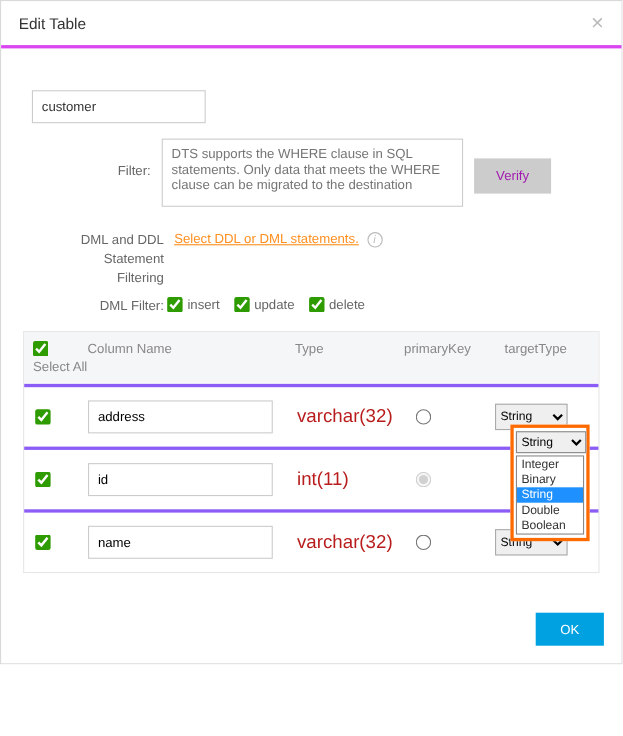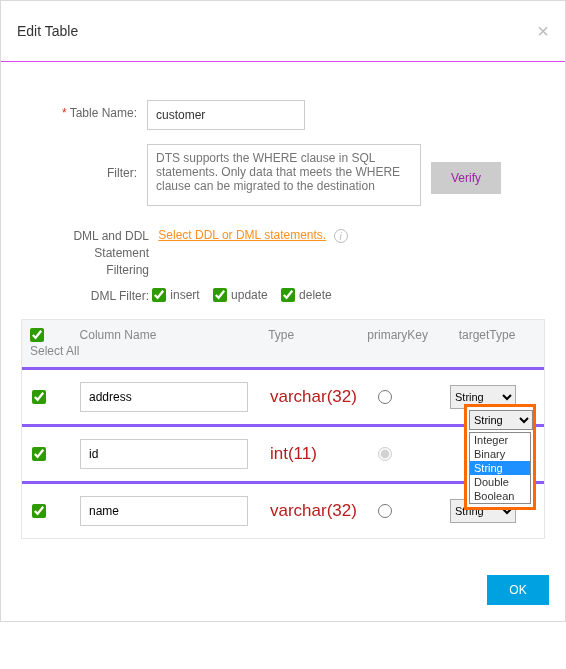--- a/index.html
+++ b/index.html
@@ -1,18 +1,18 @@
 <!DOCTYPE html>
 <html><head>
 <meta charset="utf-8">
 <style>
 *{box-sizing:border-box;margin:0;padding:0;font-family:"Helvetica Neue",Arial,sans-serif}
 body{background:#fff;color:#333;font-size:12px}
 .dialog{width:566px;border:1px solid #d9d9d9;background:#fff}
-.dlg-head{display:flex;justify-content:space-between;align-items:center;padding:20px 16px;border-bottom:1px solid #d946ef}
+.dlg-head{display:flex;justify-content:space-between;align-items:center;padding:10px 16px;border-bottom:3px solid #d946ef}
 .dlg-title{font-size:14px;color:#333}
 .close-x{font-size:20px;color:#bbb;cursor:pointer;line-height:1}
 .dlg-body{padding:20px}
 .info-box{background:#f7f7f7;border:1px solid #e6e6e6;padding:12px 14px;line-height:1.6;color:#666;font-size:12px}
 .info-box b{color:#333}
 .form-area{padding:18px 8px 0}
 .form-row{display:flex;align-items:flex-start;margin-bottom:14px}
 .form-label{width:118px;text-align:right;padding-right:10px;color:#666;padding-top:6px;font-size:12px}
 .req{color:#d93026;margin-right:3px}
 .txt-input{width:158px;height:30px;border:1px solid #ccc;padding:0 8px;font-size:12px;color:#333}
@@ -58,21 +58,20 @@
   <div class="dlg-head">
     <div class="dlg-title">Edit Table</div>
     <div class="close-x">×</div>
   </div>
 
   <div class="dlg-body">
 
 
     <div class="form-area">
       <div class="form-row">
-        <div class="form-label"><span class="req">*</span><span>Table Name:</span></div>
         <input class="txt-input" type="text" value="customer" style="">
       </div>
 
       <div class="form-row">
         <div class="form-label" style="padding-top:22px">Filter:</div>
         <div class="filter-wrap">
           <textarea class="filter-ta" placeholder="DTS supports the WHERE clause in SQL statements. Only data that meets the WHERE clause can be migrated to the destination" style=""></textarea>
           <button class="btn-verify">Verify</button>
         </div>
       </div>

